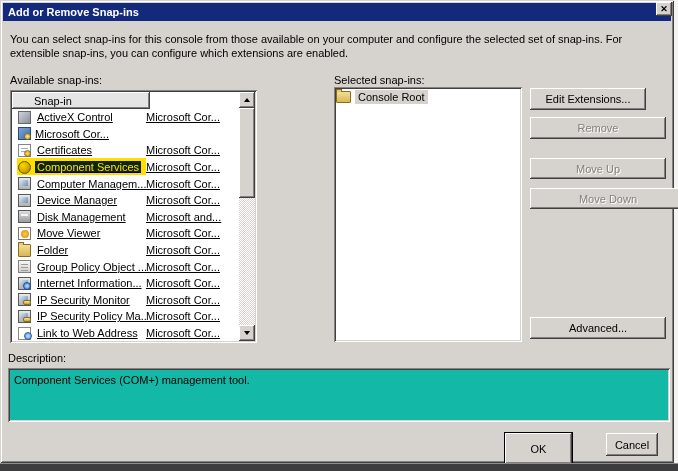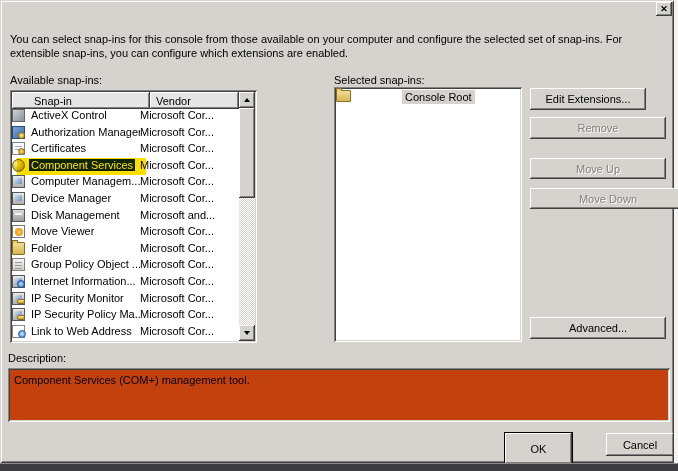--- a/index.html
+++ b/index.html
@@ -24,21 +24,21 @@
                      inset 2px 2px 0 #404040, inset -2px -2px 0 #d6d3ce;}
   #availbox{position:absolute;left:10px;top:90px;width:247px;height:253px;background:#fff;
             display:flex;padding:2px;box-sizing:border-box;}
   .listcols{flex:1;display:flex;flex-direction:column;min-width:0;}
   .hdr{display:flex;height:17px;flex:0 0 17px;}
   .hcell{background:#e5e5e5;display:flex;align-items:center;box-sizing:border-box;
          box-shadow:inset -1px -1px 0 #404040, inset 1px 1px 0 #ffffff, inset -2px -2px 0 #808080;}
   .hcell.c1{flex:0 0 138px;padding-left:22px;}
   .hcell.c2{flex:1;padding-left:6px;}
   .rows{flex:1;overflow:hidden;}
-  .row{display:flex;height:16.6px;position:relative;cursor:default;}
+  .row{display:flex;align-items:center;height:16.6px;padding-left:6px;position:relative;cursor:default;text-decoration:underline;}
   .icn{width:13px;height:13px;flex:0 0 13px;margin-right:4px;position:relative;box-sizing:border-box;}
   .nm{flex:0 0 111px;overflow:hidden;white-space:nowrap;}
   .nmtxt{font-style:normal;padding:0 2px;}
   .vn{flex:1;overflow:hidden;white-space:nowrap;}
   .row.sel .nmtxt{background:#0e2a80;color:#fff;}
   .hl{display:none;position:absolute;left:5px;top:-1px;bottom:0;width:129px;
       background:#ffdf00;mix-blend-mode:multiply;z-index:3;pointer-events:none;}
   .row.sel .hl{display:block;}
   .vscroll{flex:0 0 16px;display:flex;flex-direction:column;}
   .sarrow{height:16px;flex:0 0 16px;background:#d6d3ce;display:flex;align-items:center;justify-content:center;
@@ -46,40 +46,40 @@
   .tri-up{width:0;height:0;border-left:3px solid transparent;border-right:3px solid transparent;border-bottom:4px solid #000;}
   .tri-down{width:0;height:0;border-left:3px solid transparent;border-right:3px solid transparent;border-top:4px solid #000;}
   .strack{flex:1;background-color:#d6d3ce;position:relative;
           background-image:linear-gradient(45deg,#fff 25%,transparent 25%,transparent 75%,#fff 75%),
                            linear-gradient(45deg,#fff 25%,transparent 25%,transparent 75%,#fff 75%);
           background-size:2px 2px;background-position:0 0,1px 1px;}
   .sthumb{position:absolute;left:0;top:0;width:16px;height:90px;background:#d6d3ce;
           box-shadow:inset -1px -1px 0 #404040, inset 1px 1px 0 #fff, inset -2px -2px 0 #808080;cursor:grab;}
   #selbox{position:absolute;left:334px;top:87px;width:188px;height:255px;background:#fff;
           padding:3px 2px;box-sizing:border-box;}
-  .srow{display:flex;align-items:flex-start;cursor:default;gap:47px;}
+  .srow{display:flex;align-items:center;cursor:default;}
   .srow .icn{width:15px;height:12px;flex:0 0 15px;}
   .slbl{background:#d6d3ce;padding:1px 3px;}
   .btn{position:absolute;background:#d6d3ce;border:none;padding:0;cursor:pointer;
        font-family:"Liberation Sans",sans-serif;font-size:11px;color:#000;
        display:flex;align-items:center;justify-content:center;
        box-shadow:inset -1px -1px 0 #404040, inset 1px 1px 0 #ffffff, inset -2px -2px 0 #808080, inset 2px 2px 0 #d6d3ce;}
   .btn.disabled{color:#84827d;text-shadow:1px 1px 0 #ffffff;cursor:default;}
   #addbtn{left:262px;top:201px;width:66px;height:23px;}
   #editext{left:530px;top:88px;width:116px;height:22px;}
   #removebtn{left:530px;top:117px;width:136px;height:22px;}
   #moveup{left:530px;top:158px;width:136px;height:21px;}
   #movedown{left:530px;top:188px;width:156px;height:21px;}
   #advanced{left:530px;top:317px;width:136px;height:22px;}
-  #descbox{position:absolute;left:8px;top:368px;width:662px;height:54px;background:#c2410c;box-sizing:border-box;
+  #descbox{position:absolute;left:8px;top:368px;width:662px;height:54px;background:#14b8a6;box-sizing:border-box;
            box-shadow:inset 1px 1px 0 #848484, inset -1px -1px 0 #fff, inset 2px 2px 0 #404040, inset -2px -2px 0 #d6d3ce;}
   .desctext{position:absolute;left:6px;top:6px;right:6px;}
   #okbtn{left:505px;top:433px;width:67px;height:31px;
          box-shadow:0 0 0 1px #000, inset -1px -1px 0 #404040, inset 1px 1px 0 #fff, inset -2px -2px 0 #808080;}
-  #cancelbtn{left:606px;top:433px;width:68px;height:23px;}
+  #cancelbtn{left:606px;top:433px;width:52px;height:23px;}
   #bottomstrip{position:absolute;left:0;top:463px;width:678px;height:8px;background:#3c3c3e;border-top:1px solid #8c8c8c;box-sizing:border-box;}
   
   .icn::before,.icn::after{content:none;position:absolute;box-sizing:border-box;}
   [data-icon="activex"]{background:linear-gradient(135deg,#cfd4da,#8a9099);border:1px solid #5f666e;}
   [data-icon="authman"]{background:linear-gradient(135deg,#7ea6d8,#3a6ea5);border:1px solid #274b73;}
   [data-icon="authman"]::after{content:"";right:-1px;bottom:-1px;width:7px;height:7px;border-radius:50%;
        background:radial-gradient(#ffe788,#caa52c);border:1px solid #8a6d1f;}
   [data-icon="cert"]{background:#fff;border:1px solid #7d8691;}
   [data-icon="cert"]::before{content:"";left:2px;top:3px;right:2px;height:1px;background:#9fb0c4;box-shadow:0 3px 0 #9fb0c4;}
   [data-icon="cert"]::after{content:"";right:-1px;bottom:-1px;width:7px;height:7px;border-radius:50%;
@@ -107,47 +107,48 @@
        box-shadow:0 3px 0 #9a9a96, 0 6px 0 #9a9a96;}
   [data-icon="weblink"]{background:#fff;border:1px solid #888;}
   [data-icon="weblink"]::after{content:"";right:-2px;bottom:-1px;width:8px;height:8px;border-radius:50%;
        background:radial-gradient(#cfe8ff,#3f7fd4);border:1px solid #2a5ca6;}
 </style>
 </head>
 <body>
 
 <div id="dlg">
 
+  <div class="titlebar">
+    <span class="title">Add or Remove Snap-ins</span>
+  </div>
   <button class="closebtn">
     <span class="x">✕</span>
   </button>
 
   <div class="intro">You can select snap-ins for this console from those available on your computer and configure the selected set of snap-ins. For extensible snap-ins, you can configure which extensions are enabled.</div>
 
   <div class="lbl" id="avail-lbl">Available snap-ins:</div>
   <div class="lbl" id="sel-lbl">Selected snap-ins:</div>
 
   <div id="availbox" class="sunken">
     <div class="listcols">
       <div class="hdr">
         <div class="hcell c1">Snap-in</div>
-        <div class="hcell c2">Vendor</div>
       </div>
       <div class="rows">
   <div class="row">
 
     <span class="icn" data-icon="activex"></span>
     <span class="nm"><i class="nmtxt">ActiveX Control</i></span>
     <span class="vn">Microsoft Cor...</span>
   </div>
 
   <div class="row">
 
     <span class="icn" data-icon="authman"></span>
-    <span class="nm"><i class="nmtxt">Authorization Manager</i></span>
     <span class="vn">Microsoft Cor...</span>
   </div>
 
   <div class="row">
 
     <span class="icn" data-icon="cert"></span>
     <span class="nm"><i class="nmtxt">Certificates</i></span>
     <span class="vn">Microsoft Cor...</span>
   </div>
 

